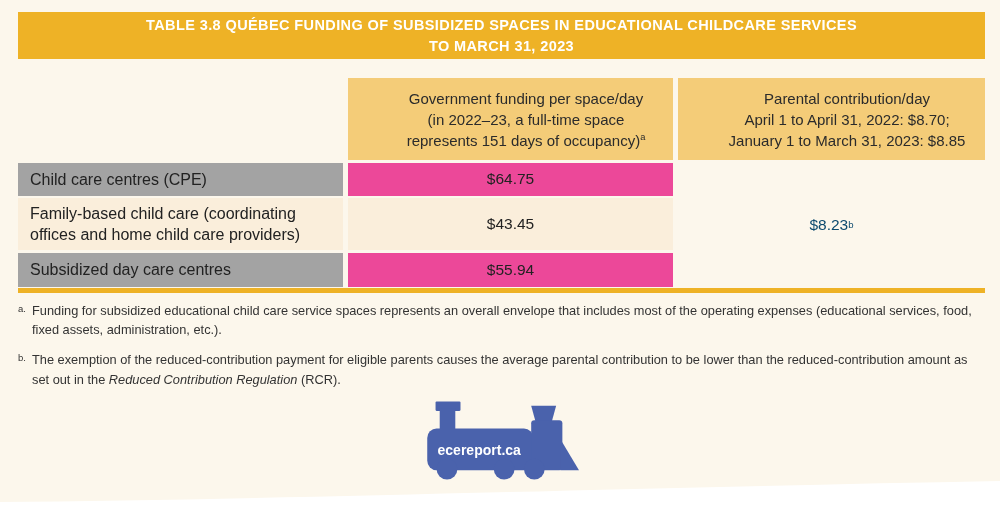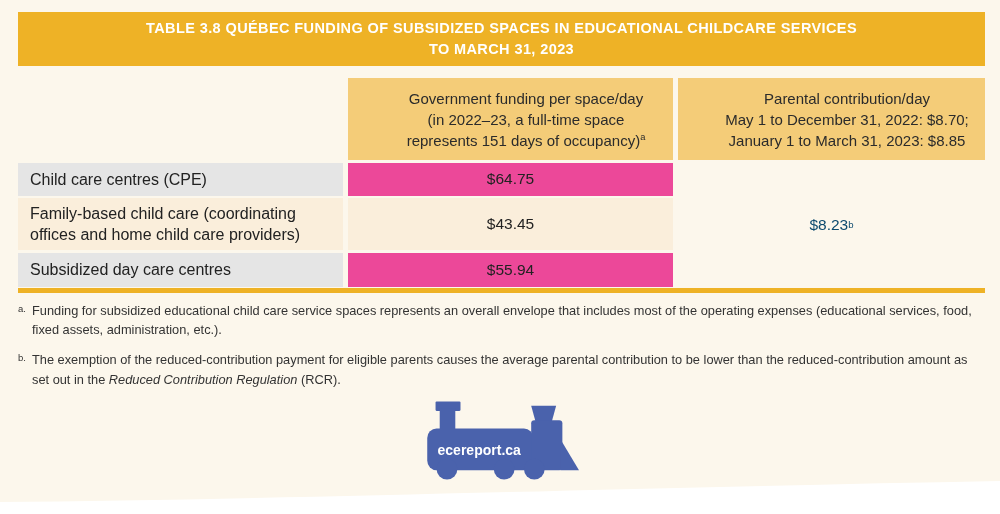--- a/index.html
+++ b/index.html
@@ -4,42 +4,42 @@
 <style>
   html,body{margin:0;padding:0;}
   body{
     width:1000px;height:514px;position:relative;overflow:hidden;
     background:#fcf7ec;
     font-family:"Liberation Sans", sans-serif;
     color:#2b2b2b;
   }
   
   .banner{
-    position:absolute;left:18px;top:12px;width:967px;height:54px;
+    position:absolute;left:18px;top:12px;width:967px;height:47px;
     background:#eeb226;color:#ffffff;
     display:flex;flex-direction:column;justify-content:center;align-items:center;
     text-align:center;font-weight:bold;font-size:14.5px;letter-spacing:.4px;line-height:21px;
   }
   
   .tbl{
     position:absolute;left:18px;top:78px;width:967px;
     display:grid;
     grid-template-columns:325px 325px 307px;
     grid-template-rows:82px 33px 52px 34px;
     column-gap:5px;row-gap:2.5px;
   }
   .hcell{
     background:#f4cc78;
     display:flex;flex-direction:column;justify-content:center;align-items:center;
     text-align:center;font-size:15px;line-height:21px;color:#2b2b2b;padding-left:31px;
   }
   .h2{grid-column:2;grid-row:1;}
   .h3{grid-column:3;grid-row:1;}
   .lab{
-    grid-column:1;background:#e5e5e5;
+    grid-column:1;background:#a3a3a3;
     display:flex;align-items:center;padding:0 14px 0 12px;box-sizing:border-box;
     font-size:16px;line-height:21px;color:#222;
   }
   .val{
     grid-column:2;background:#ec4899;
     display:flex;align-items:center;justify-content:center;
     font-size:15.5px;color:#222;
   }
   .r2{background:#faeedb;}
   .span3{
@@ -75,21 +75,21 @@
 </div>
 
 <div class="tbl">
   <div class="hcell h2">
     <div>Government funding per space/day</div>
     <div>(in 2022–23, a full-time space</div>
     <div><span>represents 151 days of occupancy)</span><sup>a</sup></div>
   </div>
   <div class="hcell h3">
     <div>Parental contribution/day</div>
-    <div>May 1 to December 31, 2022: $8.70;</div>
+    <div>April 1 to April 31, 2022: $8.70;</div>
     <div>January 1 to March 31, 2023: $8.85</div>
   </div>
 
   <div class="lab" style="grid-row:2">Child care centres (CPE)</div>
   <div class="val" style="grid-row:2">$64.75</div>
 
   <div class="lab r2" style="grid-row:3">Family-based child care (coordinating offices and home child care providers)</div>
   <div class="val r2" style="grid-row:3">$43.45</div>
 
   <div class="lab" style="grid-row:4">Subsidized day care centres</div>

